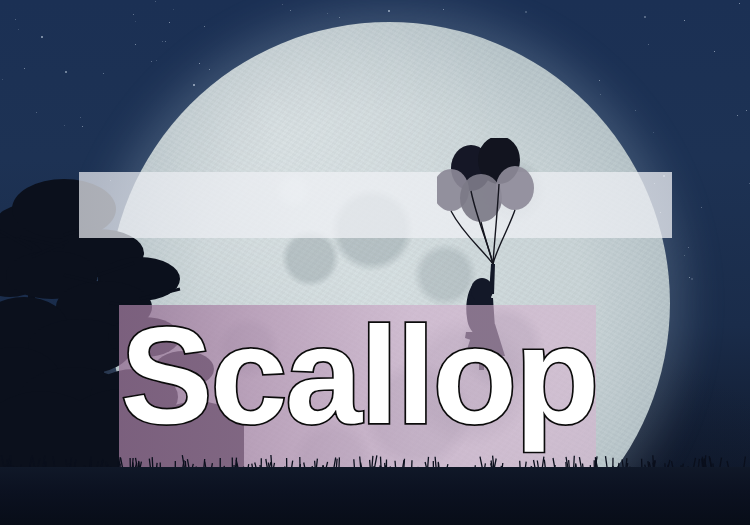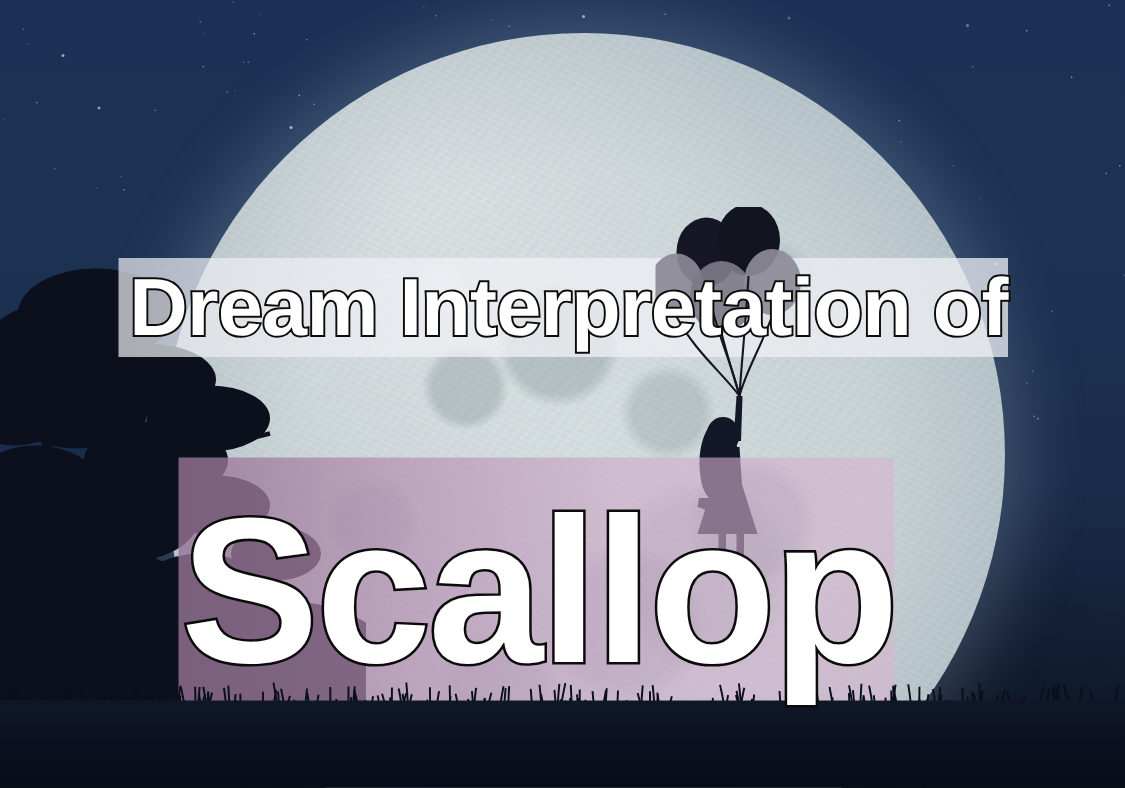--- a/index.html
+++ b/index.html
@@ -130,21 +130,21 @@
     letter-spacing: -0.5px;
     color: #ffffff;
     white-space: nowrap;
     -webkit-text-stroke: 2.6px #0b0b0b;
     paint-order: stroke fill;
     text-rendering: geometricPrecision;
   }
   .keyword {
     position: absolute;
     left: 119px;
-    top: 306px;
+    top: 288px;
     width: 480px;
     height: 176px;
     display: flex;
     align-items: center;
     justify-content: center;
     font-size: 138px;
     font-weight: 700;
     letter-spacing: -2px;
     color: #ffffff;
     white-space: nowrap;
@@ -291,21 +291,20 @@
 
       <path d="M29 194 L36 194 L34 202 L28 200 Z"></path>
 
       <path d="M38 186 L58 186 L68 218 L28 218 Z"></path>
 
       <rect x="42" y="216" width="5" height="16"></rect>
       <rect x="54" y="216" width="5" height="16"></rect>
     </g>
   </svg>
 
-  <div class="headline">Dream Interpretation of</div>
 
   <div class="word-band"></div>
 
   <svg class="grass" viewBox="0 0 750 34" preserveAspectRatio="none">
     <g stroke="#0a0f1c" stroke-width="1.3" fill="none" id="grassblades">
         <path d="M513.9 34 Q511.7 25.8 508.5 19.1"></path>
         <path d="M62.9 34 Q61.9 27.2 60.5 21.6"></path>
         <path d="M375.6 34 Q377.8 23.7 381.0 15.3"></path>
         <path d="M57.1 34 Q55.4 18.1 52.8 5.1"></path>
         <path d="M703.6 34 Q703.7 29.0 703.9 25.0"></path>

